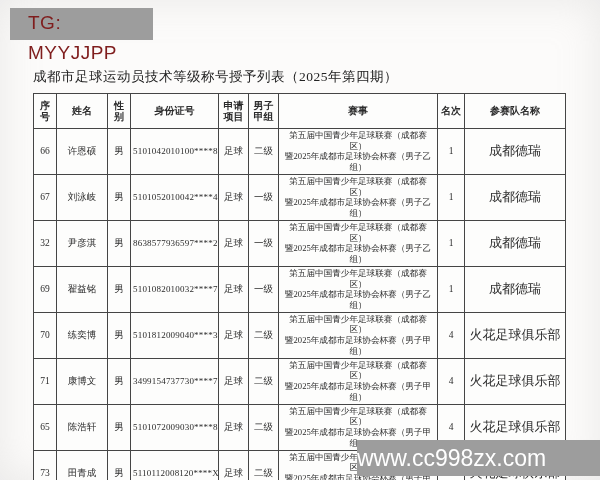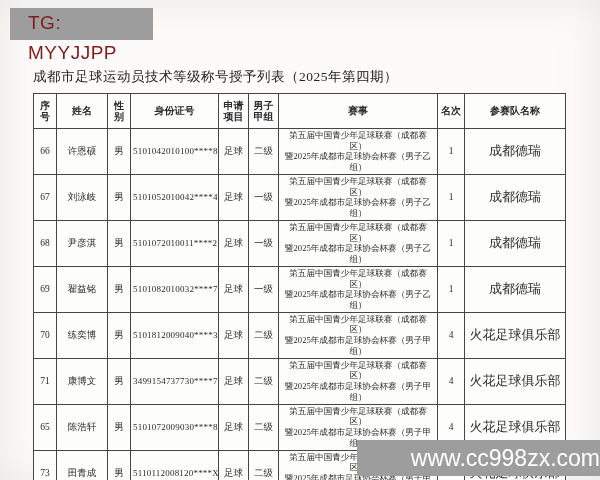--- a/index.html
+++ b/index.html
@@ -16,21 +16,21 @@
     position:absolute;left:10px;top:8px;width:143px;height:32px;
     background:#9d9d9d;color:#7f1d1d;
     font-family:"Liberation Sans","DejaVu Sans",sans-serif;
     font-size:19px;line-height:30px;padding-left:18px;box-sizing:border-box;
     letter-spacing:0.5px;
   }
   .wm-bottom{
     position:absolute;right:0;bottom:4px;width:243px;height:36px;
     background:#9d9d9d;color:#fff;
     font-family:"Liberation Sans","DejaVu Sans",sans-serif;
-    font-size:23px;line-height:36px;text-align:right;
+    font-size:23px;line-height:36px;text-align:left;
   }
   .doc-title{
     position:absolute;left:33px;top:68px;width:532px;
     font-size:13.5px;font-weight:normal;color:#232323;
     letter-spacing:0.5px;white-space:nowrap;
   }
   table.grade-table{
     position:absolute;left:33px;top:93px;width:532px;
     border-collapse:collapse;table-layout:fixed;
     background:#fdfdfc;
@@ -103,24 +103,24 @@
         <td class="cell-gender">男</td>
         <td class="cell-id_number">5101052010042****4</td>
         <td class="cell-sport">足球</td>
         <td class="cell-grade">一级</td>
         <td class="cell-event">第五届中国青少年足球联赛（成都赛区）
 暨2025年成都市足球协会杯赛（男子乙组）</td>
         <td class="cell-rank">1</td>
         <td class="cell-team">成都德瑞</td>
       </tr>
       <tr>
-        <td class="cell-no">68</td>
+        <td class="cell-no">32</td>
         <td class="cell-name">尹彦淇</td>
         <td class="cell-gender">男</td>
-        <td class="cell-id_number">5101072010011****2</td>
+        <td class="cell-id_number">8638577936597****2</td>
         <td class="cell-sport">足球</td>
         <td class="cell-grade">一级</td>
         <td class="cell-event">第五届中国青少年足球联赛（成都赛区）
 暨2025年成都市足球协会杯赛（男子乙组）</td>
         <td class="cell-rank">1</td>
         <td class="cell-team">成都德瑞</td>
       </tr>
       <tr>
         <td class="cell-no">69</td>
         <td class="cell-name">翟益铭</td>

